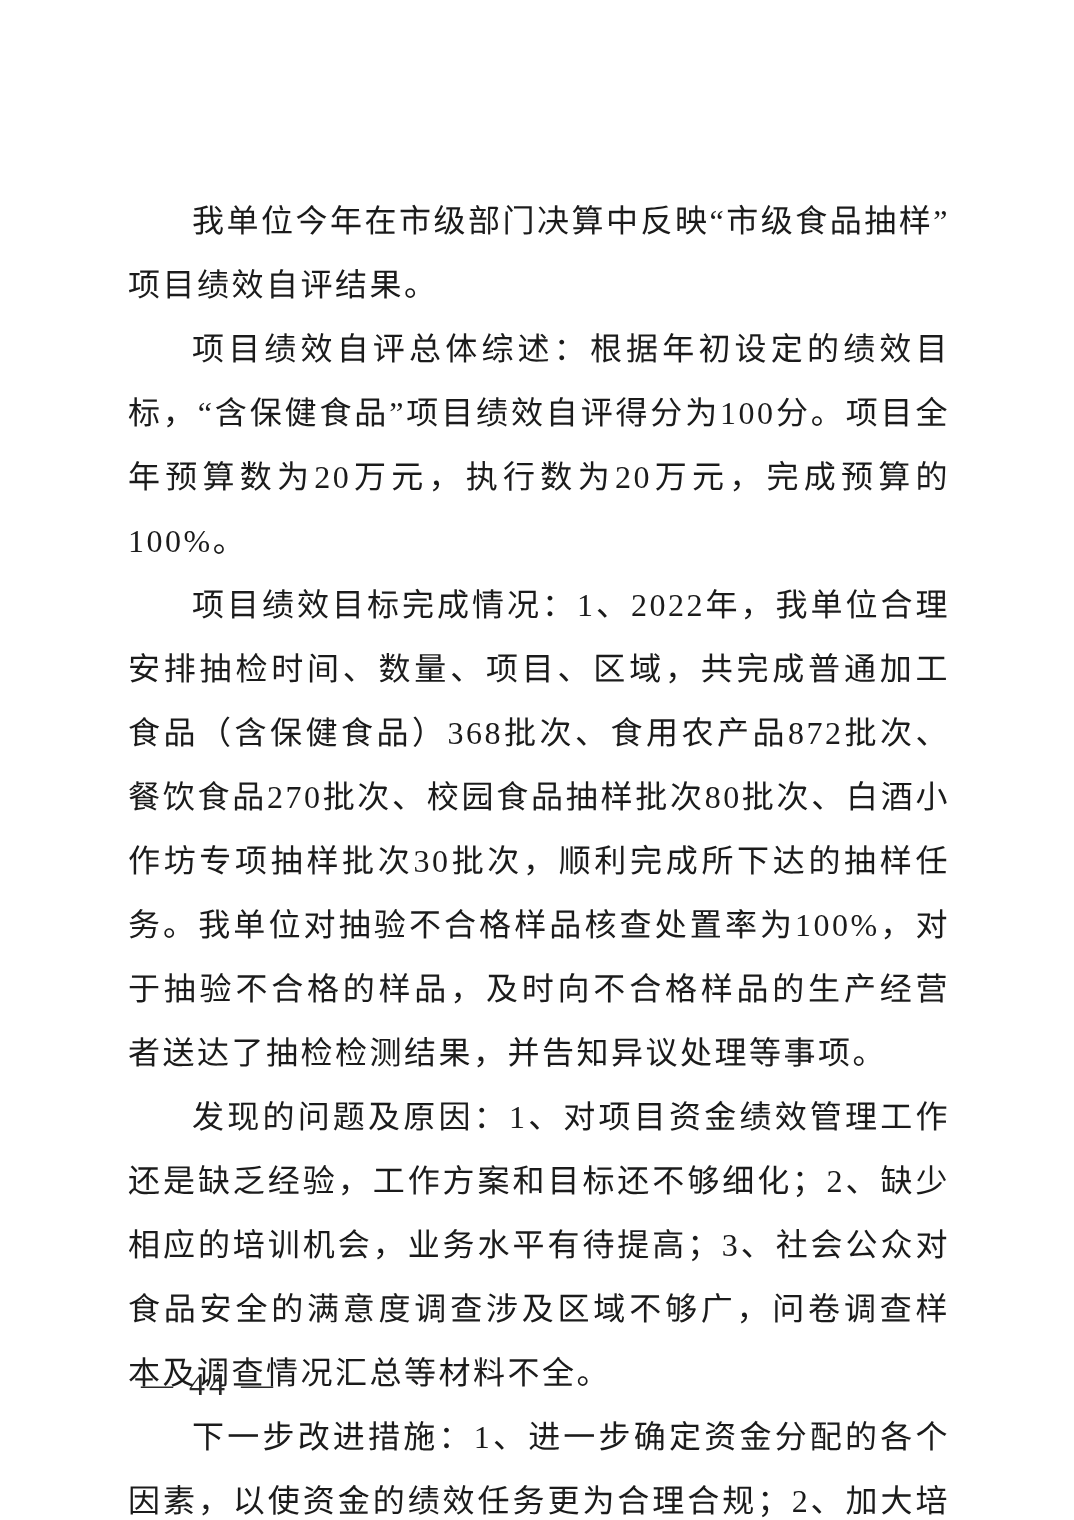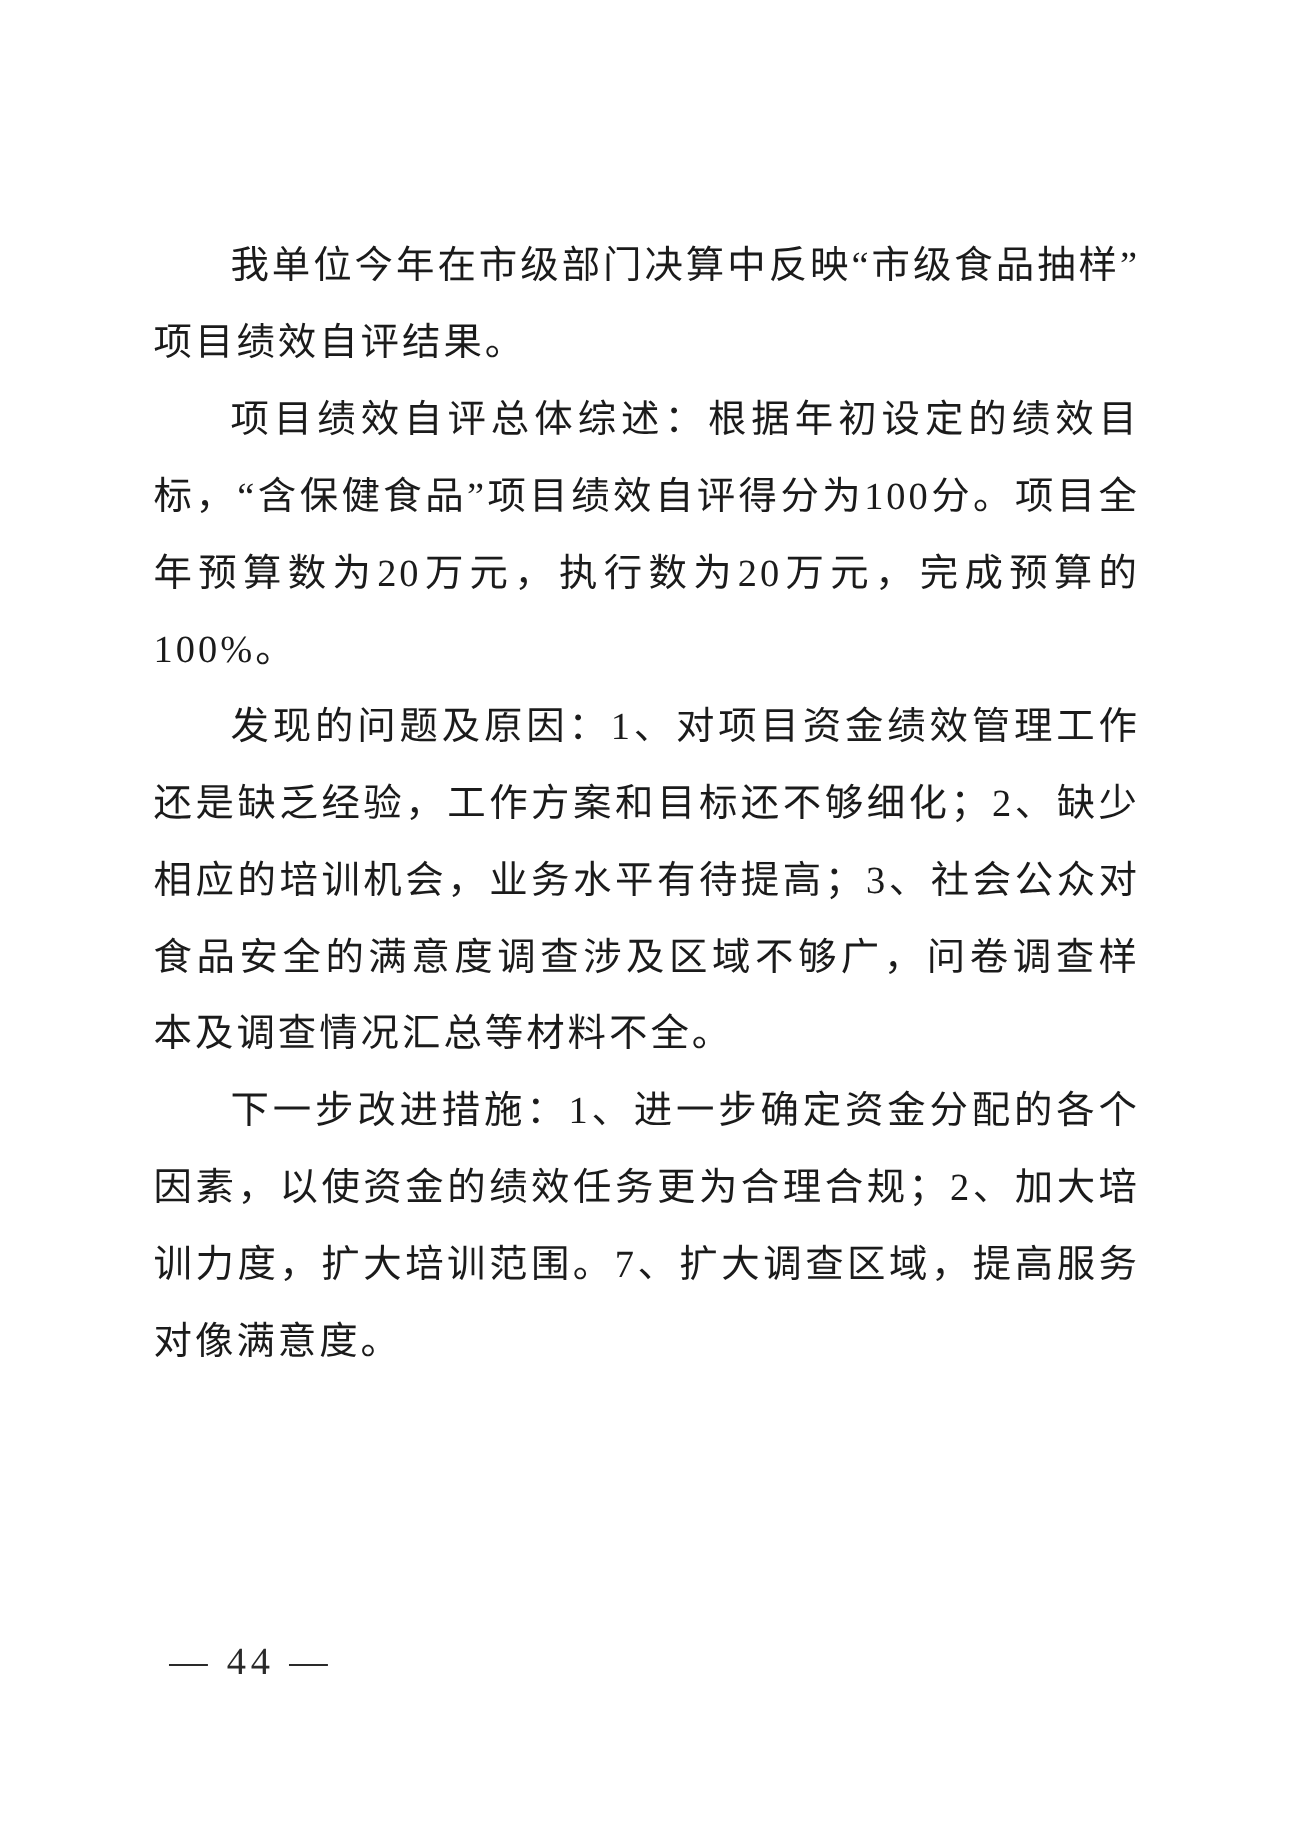--- a/index.html
+++ b/index.html
@@ -43,20 +43,21 @@
     white-space: nowrap;
   }
 </style>
 </head>
 <body>
 
 <div class="page">
   <main class="content">
     <p class="para">我单位今年在市级部门决算中反映“市级食品抽样”项目绩效自评结果。</p>
     <p class="para">项目绩效自评总体综述：根据年初设定的绩效目标，“含保健食品”项目绩效自评得分为100分。项目全年预算数为20万元，执行数为20万元，完成预算的100%。</p>
+    <p class="para">项目绩效目标完成情况：1、2022年，我单位合理安排抽检时间、数量、项目、区域，共完成普通加工食品（含保健食品）368批次、食用农产品872批次、餐饮食品270批次、校园食品抽样批次80批次、白酒小作坊专项抽样批次30批次，顺利完成所下达的抽样任务。我单位对抽验不合格样品核查处置率为100%，对于抽验不合格的样品，及时向不合格样品的生产经营者送达了抽检检测结果，并告知异议处理等事项。</p>
     <p class="para">发现的问题及原因：1、对项目资金绩效管理工作还是缺乏经验，工作方案和目标还不够细化；2、缺少相应的培训机会，业务水平有待提高；3、社会公众对食品安全的满意度调查涉及区域不够广，问卷调查样本及调查情况汇总等材料不全。</p>
     <p class="para">下一步改进措施：1、进一步确定资金分配的各个因素，以使资金的绩效任务更为合理合规；2、加大培训力度，扩大培训范围。7、扩大调查区域，提高服务对像满意度。</p>
   </main>
 
   <footer class="footer">
     <span>— 44 —</span>
   </footer>
 </div>
 
 </body></html>

